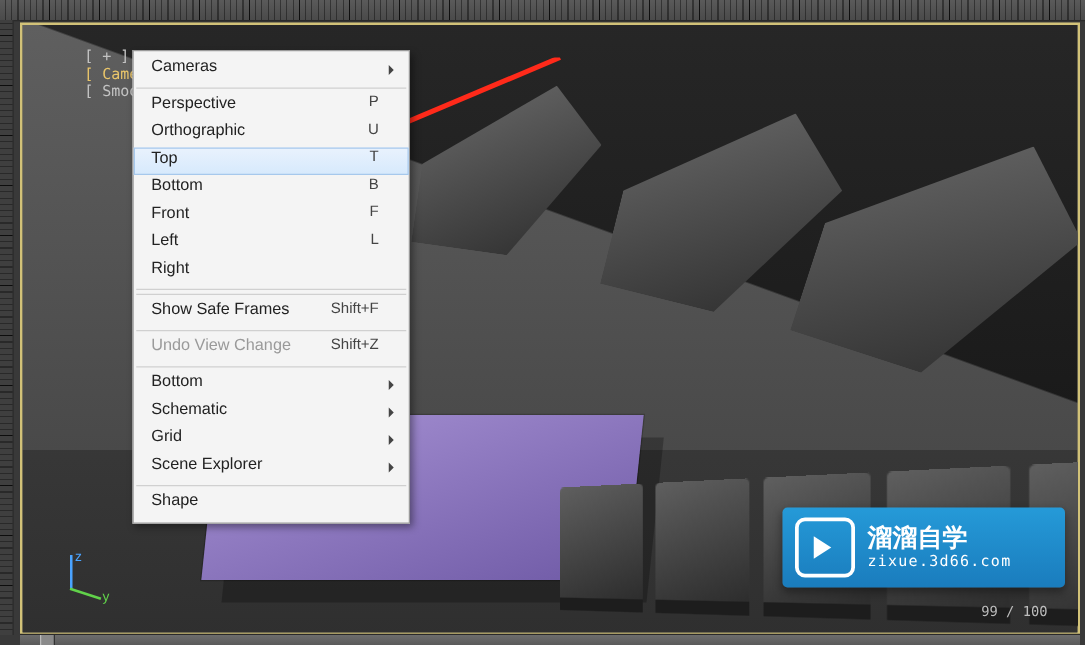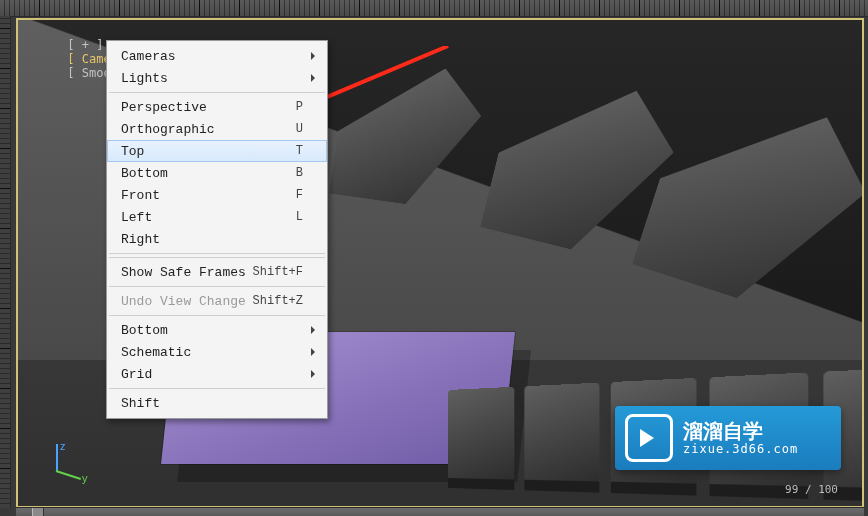--- a/index.html
+++ b/index.html
@@ -52,29 +52,29 @@
   
   .arrow { position:absolute; left:120px; top:26px; width:320px; height:130px; pointer-events:none; }
 
   
   .timeline { position:absolute; left:16px; right:4px; bottom:0; height:8px; background:linear-gradient(#6d6d6d,#5a5a5a); border-top:1px solid #2a2a2a; }
   .tl-thumb { position:absolute; left:16px; top:0; bottom:0; width:10px; background:#8a8a8a; border-left:1px solid #bbb; border-right:1px solid #333; }
   .frame-readout { position:absolute; right:24px; bottom:10px; color:#bdbdbd; font-size:11px; font-family:monospace; }
 
   
   .ctx { position:absolute; left:106px; top:40px; width:220px; background:#f4f4f4; border:1px solid #9a9a9a; box-shadow:2px 3px 6px rgba(0,0,0,.4); padding:4px 0; }
-  .ctx-item { position:relative; display:flex; align-items:center; justify-content:space-between; height:22px; padding:0 24px 0 14px; color:#222; cursor:default;font-family:Liberation Mono, monospace; }
+  .ctx-item { position:relative; display:flex; align-items:flex-start; justify-content:space-between; height:22px; padding:0 24px 0 14px; color:#222; cursor:default; }
   .ctx-sep { height:1px; margin:3px 2px; background:#d0d0d0; }
   .ctx-item .shortcut { color:#444; font-size:12px; }
   .ctx-item.highlight { background:linear-gradient(#e9f2fd,#d6e9fc); outline:1px solid #a6c8ec; outline-offset:-1px; }
   .ctx-item.disabled { color:#9a9a9a; }
   .ctx-item.sub::after { content:""; position:absolute; right:8px; top:50%; margin-top:-4px; border:4px solid transparent; border-left-color:#444; }
 
   
-  .badge { position:absolute; right:21px; bottom:36px; width:216px; height:64px; background:linear-gradient(180deg,#259ad8,#1a7cbd); border-radius:4px; display:flex; align-items:center; gap:10px; padding-left:10px; box-shadow:0 3px 8px rgba(0,0,0,.4); }
+  .badge { position:absolute; right:10px; bottom:36px; width:216px; height:64px; background:linear-gradient(180deg,#259ad8,#1a7cbd); border-radius:4px; display:flex; align-items:center; gap:10px; padding-left:10px; box-shadow:0 3px 8px rgba(0,0,0,.4); }
   .badge .play { width:42px; height:42px; border:3px solid #fff; border-radius:8px; display:flex; align-items:center; justify-content:center; }
   .badge .play::before { content:""; border:9px solid transparent; border-left:14px solid #fff; margin-left:5px; }
   .badge .txt { color:#fff; line-height:1.15; }
   .badge .txt .t1 { font-size:20px; font-weight:700; font-family:"Microsoft YaHei","SimSun",sans-serif; }
   .badge .txt .t2 { font-size:12px; letter-spacing:1px; font-family:monospace; }
 </style>
 </head>
 <body>
 <div class="app">
 
@@ -127,24 +127,20 @@
 
   <div class="timeline">
     <div class="tl-thumb"></div>
   </div>
 
   <div class="ctx" id="ctx">
       <div class="ctx-item sub">
         <span>Cameras</span>
         <span class="shortcut"></span>
       </div>
-      <div class="ctx-item sub">
-        <span>Lights</span>
-        <span class="shortcut"></span>
-      </div>
       <div class="ctx-sep"></div>
       <div class="ctx-item">
         <span>Perspective</span>
         <span class="shortcut">P</span>
       </div>
       <div class="ctx-item">
         <span>Orthographic</span>
         <span class="shortcut">U</span>
       </div>
       <div class="ctx-item highlight">
@@ -184,20 +180,24 @@
         <span class="shortcut"></span>
       </div>
       <div class="ctx-item sub">
         <span>Schematic</span>
         <span class="shortcut"></span>
       </div>
       <div class="ctx-item sub">
         <span>Grid</span>
         <span class="shortcut"></span>
       </div>
-      <div class="ctx-sep"></div>
-      <div class="ctx-item">
-        <span>Shift</span>
+      <div class="ctx-item sub">
+        <span>Scene Explorer</span>
+        <span class="shortcut"></span>
+      </div>
+      <div class="ctx-sep"></div>
+      <div class="ctx-item">
+        <span>Shape</span>
         <span class="shortcut"></span>
       </div>
     </div>
 
 </div>
 
 </body></html>

